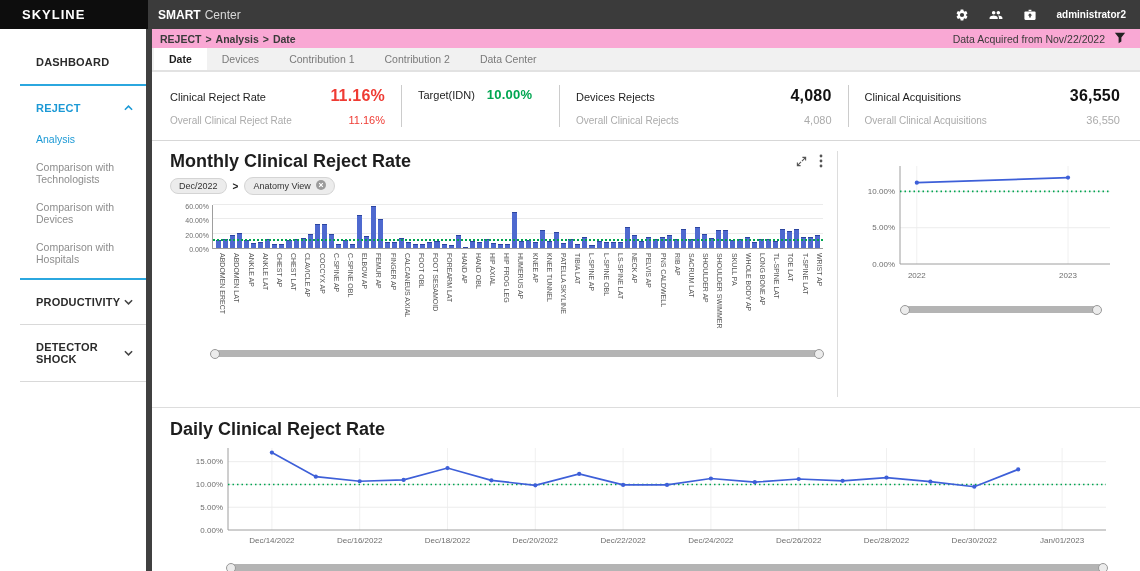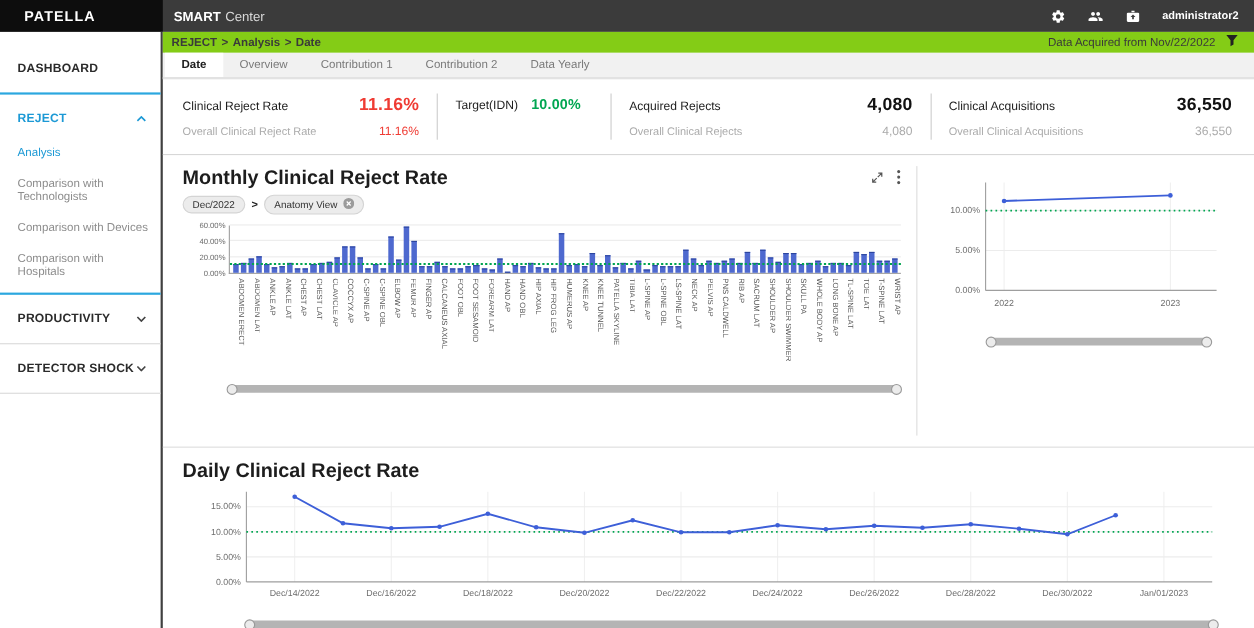--- a/index.html
+++ b/index.html
@@ -16,36 +16,36 @@
   .app-title { display:flex; align-items:center; gap:4px; margin-left:10px; font-size:12px; }
   .app-title .bold { color:#fff; font-weight:bold; }
   .app-title .light { color:#d9d9d9; font-weight:normal; }
   .topbar-right { margin-left:auto; display:flex; align-items:center; gap:20px; padding-right:14px; }
   .tb-icon { display:inline-flex; cursor:pointer; }
   .tb-icon svg { width:14px; height:14px; fill:#fff; }
   .username { color:#fff; font-size:10px; font-weight:bold; cursor:pointer; }
 
   
   .layout { display:flex; height:542px; }
-  .sidebar { width:148px; flex:none; border-right:2px solid #404040; background:#fff; padding-top:16px; }
+  .sidebar { width:132px; flex:none; border-right:6px solid #404040; background:#fff; padding-top:16px;margin-left:20px; }
   .nav-head { display:flex; justify-content:space-between; align-items:center; padding:11px 13px 11px 16px;
               font-size:11px; font-weight:bold; color:#2b2b2b; letter-spacing:.2px; cursor:pointer; }
   .nav-head.blue { color:#1c99d5; }
   .nav-child { padding:8px 10px 8px 16px; font-size:10.5px; color:#8d8d8d; cursor:pointer; }
   .nav-child.active { color:#1c99d5; }
   .divider-blue { height:2px; background:#2ba7df; margin:5px 0; }
   .divider-gray { height:1px; background:#d9d9d9; margin:5px 0; }
   .chev svg { display:block; }
   .chev { color:#444; }
   .nav-head.blue .chev { color:#1c99d5; }
 
   .main { flex:1; min-width:0; display:flex; flex-direction:column; }
 
   
-  .breadcrumb-row { height:19px; background:#84cc16; display:flex; align-items:center;
+  .breadcrumb-row { height:19px; background:#f9a8d4; display:flex; align-items:center;
                     justify-content:space-between; padding:0 14px 0 8px; flex:none; }
   .breadcrumb { font-size:10.5px; font-weight:bold; color:#3a3a3a; }
   .breadcrumb .sep { margin:0 4px; font-weight:bold; }
   .acquired { display:flex; align-items:center; gap:9px; font-size:10.5px; color:#3a3a3a; }
   .acquired svg { width:12px; height:12px; fill:#222; cursor:pointer; }
 
   
   .tab-row { height:24px; background:#f1f1f1; display:flex; border-bottom:2px solid #e2e2e2; padding-left:2px; flex:none; }
   .tab { padding:0 15px; display:flex; align-items:center; font-size:10.5px; color:#7a7a7a; cursor:pointer; }
   .tab.active { background:#fff; color:#1d1d1d; font-weight:bold; }
@@ -107,21 +107,21 @@
   .hdivider { height:1px; background:#ddd; flex:none; }
   .daily { padding:12px 18px 0 18px; flex:none; }
   svg text { font-family:"Liberation Sans", sans-serif; }
 </style>
 </head>
 <body>
 
 <div class="app">
   <header class="topbar">
     <div class="logo-box">
-      <span>PATELLA</span>
+      <span>SKYLINE</span>
     </div>
     <div class="app-title">
       <span class="bold">SMART</span>
       <span class="light">Center</span>
     </div>
     <div class="topbar-right">
       <span class="tb-icon">
         <svg viewBox="0 0 24 24">
             <path d="M19.14 12.94c.04-.3.06-.61.06-.94s-.02-.64-.07-.94l2.03-1.58a.49.49 0 0 0 .12-.61l-1.92-3.32a.49.49 0 0 0-.59-.22l-2.39.96c-.5-.38-1.03-.7-1.62-.94l-.36-2.54a.48.48 0 0 0-.48-.41h-3.84c-.24 0-.43.17-.47.41l-.36 2.54c-.59.24-1.13.57-1.62.94l-2.39-.96a.49.49 0 0 0-.59.22L2.74 8.87c-.12.21-.08.47.12.61l2.03 1.58c-.05.3-.09.63-.09.94s.02.64.07.94l-2.03 1.58a.49.49 0 0 0-.12.61l1.92 3.32c.12.22.37.29.59.22l2.39-.96c.5.38 1.03.7 1.62.94l.36 2.54c.05.24.24.41.48.41h3.84c.24 0 .44-.17.47-.41l.36-2.54c.59-.24 1.13-.56 1.62-.94l2.39.96c.22.08.47 0 .59-.22l1.92-3.32c.12-.22.07-.47-.12-.61l-2.01-1.58zM12 15.6A3.6 3.6 0 1 1 12 8.4a3.6 3.6 0 0 1 0 7.2z"></path>
           </svg>
@@ -189,24 +189,24 @@
           <span>
             <svg viewBox="0 0 14 14">
                 <path d="M1 1h12L8.6 6.4V11l-3.2 2V6.4z"></path>
               </svg>
           </span>
         </div>
       </div>
 
       <div class="tab-row" id="tabs">
           <div class="tab active">Date</div>
-          <div class="tab">Overview</div>
+          <div class="tab">Devices</div>
           <div class="tab">Contribution 1</div>
           <div class="tab">Contribution 2</div>
-          <div class="tab">Data Yearly</div>
+          <div class="tab">Data Center</div>
         </div>
 
       <div class="stats-row">
         <div class="stat c1">
           <div class="row1">
             <span class="lbl">Clinical Reject Rate</span>
             <span class="val red">11.16%</span>
           </div>
           <div class="row2">
             <span class="lbl2">Overall Clinical Reject Rate</span>
@@ -216,21 +216,21 @@
         <div class="stat-div"></div>
         <div class="stat c2">
           <div class="row1">
             <span class="lbl">Target(IDN)</span>
             <span class="val green">10.00%</span>
           </div>
         </div>
         <div class="stat-div"></div>
         <div class="stat c3">
           <div class="row1">
-            <span class="lbl">Acquired Rejects</span>
+            <span class="lbl">Devices Rejects</span>
             <span class="val dark">4,080</span>
           </div>
           <div class="row2">
             <span class="lbl2">Overall Clinical Rejects</span>
             <span class="val2 gray">4,080</span>
           </div>
         </div>
         <div class="stat-div"></div>
         <div class="stat c4">
           <div class="row1">

